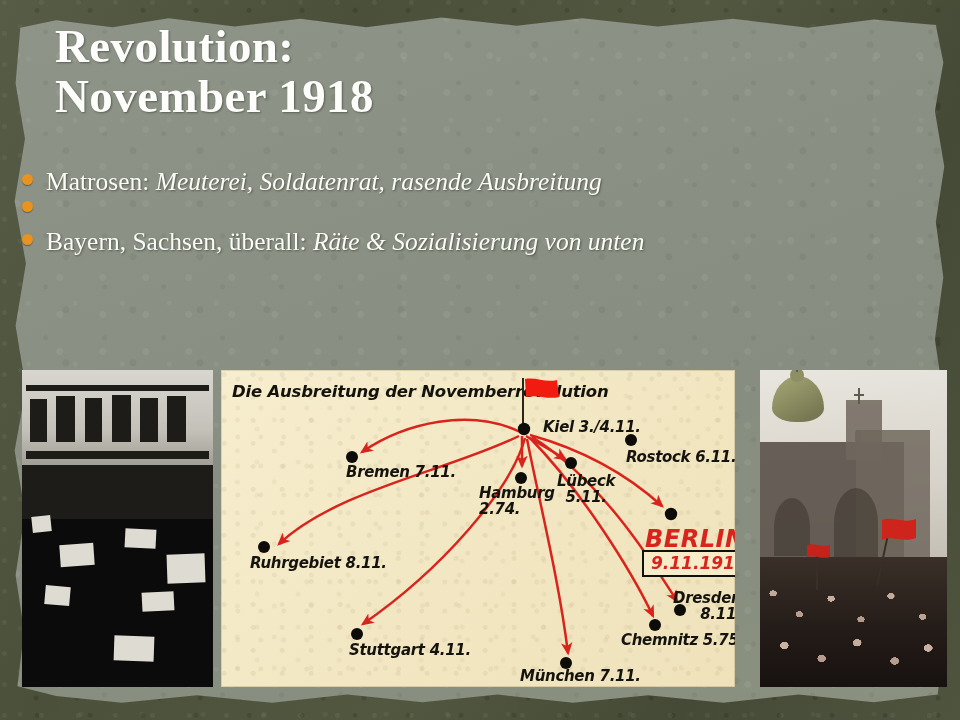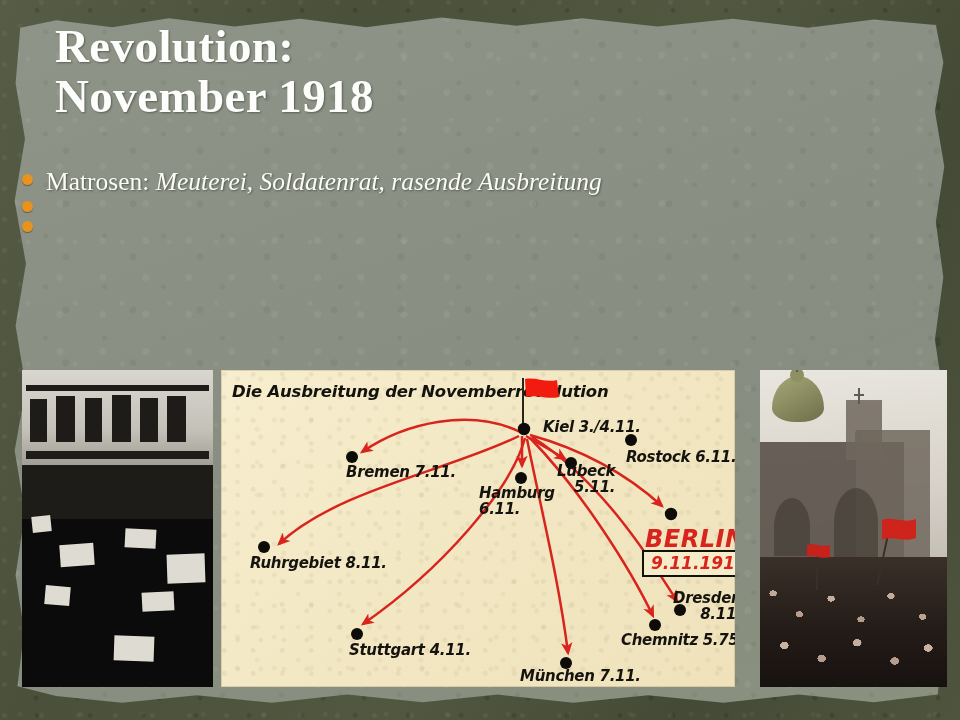--- a/index.html
+++ b/index.html
@@ -205,20 +205,21 @@
       <span class="btext"><span class="lead">Matrosen:</span> <span class="desc">Meuterei, Soldatenrat, rasende Ausbreitung</span></span>
     </div>
 
 
     <div class="bullet">
       <span class="dot"></span>
     </div>
 
     <div class="bullet">
       <span class="dot"></span>
+      <span class="btext"><span class="lead">Bayern, Sachsen, überall:</span> <span class="desc">Räte &amp; Sozialisierung von unten</span></span>
     </div>
 
   </div>
 
   <div class="strip">
 
     <div class="photo photo-left">
       <div class="pl-sky"></div>
       <div class="pl-bldg">
         <i style="left:2%;top:6%;width:96%;height:4%;"></i>
@@ -279,22 +280,22 @@
         <circle cx="136" cy="264" r="6" fill="#0d0c08"></circle>
         <circle cx="345" cy="293" r="6" fill="#0d0c08"></circle>
         <circle cx="434" cy="255" r="6" fill="#0d0c08"></circle>
         <circle cx="459" cy="240" r="6" fill="#0d0c08"></circle>
         <circle cx="450" cy="144" r="6.2" fill="#0d0c08"></circle>
       </svg>
 
       <span class="city" style="left:322px;top:50px;">Kiel 3./4.11.</span>
       <span class="city" style="left:125px;top:95px;">Bremen 7.11.</span>
       <span class="city" style="left:405px;top:80px;">Rostock 6.11.</span>
-      <span class="city" style="left:258px;top:116px;"><span>Hamburg</span><br><span>6.11.</span></span>
-      <span class="city" style="left:336px;top:94px;text-align:right;"><span>Lübeck</span><br><span>5.11.</span></span>
+      <span class="city" style="left:258px;top:116px;"><span>Hamburg</span><br><span>2.74.</span></span>
+      <span class="city" style="left:336px;top:104px;text-align:center;"><span>Lübeck</span><br><span>5.11.</span></span>
       <span class="city" style="left:29px;top:186px;">Ruhrgebiet 8.11.</span>
       <span class="city" style="left:128px;top:273px;">Stuttgart 4.11.</span>
       <span class="city" style="left:299px;top:299px;">München 7.11.</span>
       <span class="city" style="left:400px;top:263px;">Chemnitz 5.75</span>
       <span class="city" style="left:452px;top:221px;text-align:right;"><span>Dresden</span><br><span>8.11.</span></span>
 
       <span class="berlin" style="left:424px;top:155px;">BERLIN</span>
       <span class="berlinbox" style="left:421px;top:180px;">
         <span>9.11.1918</span>
       </span>

